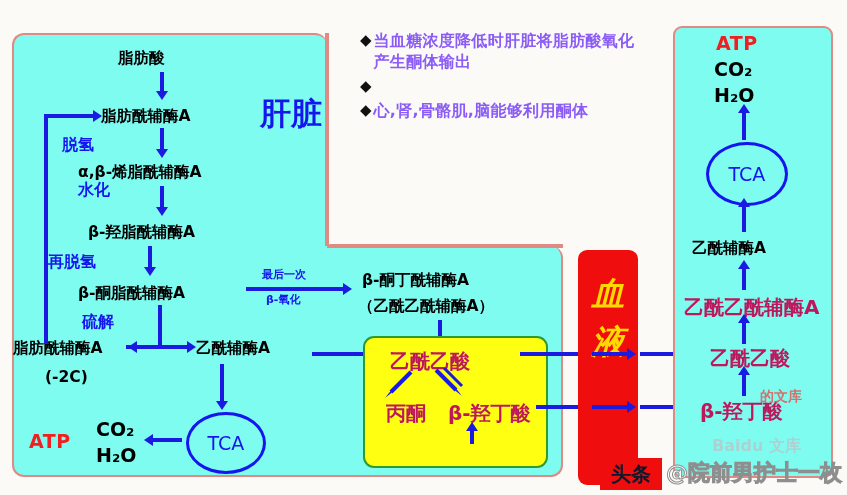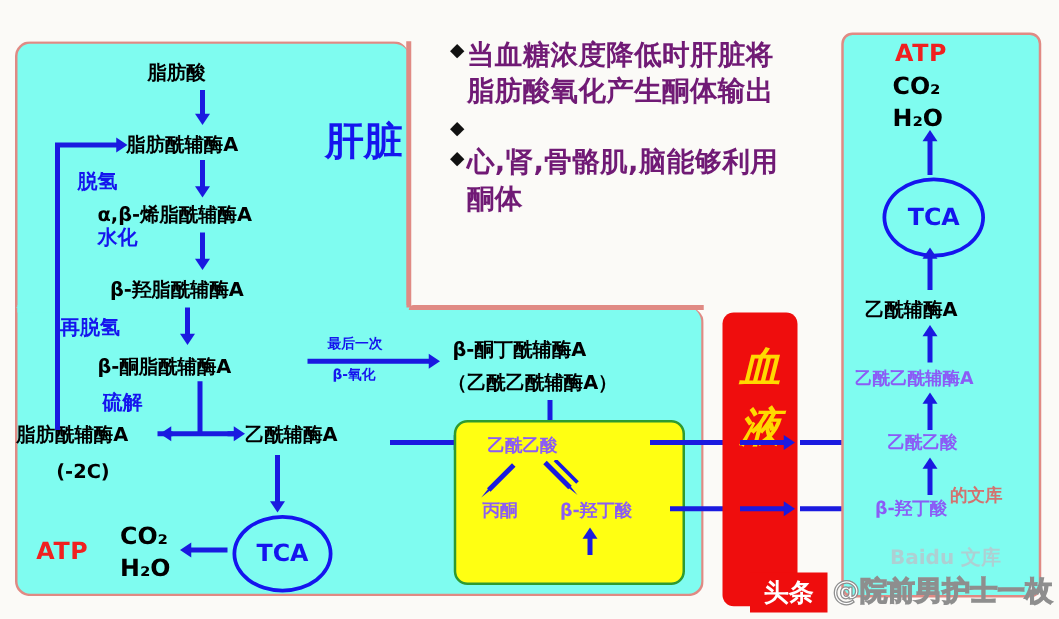--- a/index.html
+++ b/index.html
@@ -25,21 +25,21 @@
                border-top-left-radius:10px;}
 
   .liver-label{left:258px;top:96px;width:64px;color:#1515ee;font-size:31px;
                font-weight:bold;line-height:1.12;text-align:right;
                font-family:"DejaVu Sans","Liberation Sans",sans-serif;}
 
   
   .cmp{color:#000;font-size:15.5px;font-weight:bold;white-space:nowrap;}
   .enz{color:#1515ee;font-size:16px;font-weight:bold;white-space:nowrap;}
   .enz-sm{color:#1515ee;font-size:11px;font-weight:bold;white-space:nowrap;}
-  .red{color:#8b5cf6;font-size:14px;font-weight:bold;white-space:nowrap;}
+  .red{color:#be185d;font-size:20px;font-weight:bold;white-space:nowrap;}
   .blk{color:#000;font-size:19px;font-weight:bold;white-space:nowrap;}
   .atp{color:#f02020;font-size:19px;font-weight:bold;letter-spacing:.5px;}
 
   
   .v-arrow{background:#1a1ae0;width:4px;}
   .v-arrow:after{content:"";position:absolute;left:-4px;bottom:-8px;
       border-left:6px solid transparent;border-right:6px solid transparent;
       border-top:9px solid #1a1ae0;}
   .v-arrow-up{background:#1a1ae0;width:4px;}
   .v-arrow-up:after{content:"";position:absolute;left:-4px;top:-8px;
@@ -51,29 +51,29 @@
       border-left:9px solid #1a1ae0;}
   .h-arrow-l{background:#1a1ae0;height:4px;}
   .h-arrow-l:after{content:"";position:absolute;left:-8px;top:-4px;
       border-top:6px solid transparent;border-bottom:6px solid transparent;
       border-right:9px solid #1a1ae0;}
   .plain-v{background:#1a1ae0;width:4px;}
   .plain-h{background:#1a1ae0;height:4px;}
 
   
   .tca{border:3px solid #1515ee;border-radius:50%;color:#1515ee;
-       font-size:19px;font-weight:bold;background:transparent;}
+       font-size:19px;font-weight:normal;background:transparent;}
   .tca-l{left:186px;top:412px;width:74px;height:56px;}
   .tca-r{left:706px;top:142px;width:76px;height:58px;}
 
   
   .notes{left:360px;top:30px;width:275px;}
   .note{display:flex;margin-bottom:4px;}
   .diamond{color:#111;font-size:15px;line-height:1.35;margin-right:2px;}
-  .note-txt{color:#701a75;font-size:22px;font-weight:bold;line-height:1.32;
+  .note-txt{color:#8b5cf6;font-size:16px;font-weight:bold;line-height:1.32;
             letter-spacing:.3px;}
 
   
   .ketone{left:363px;top:336px;width:185px;height:132px;background:#ffff12;
           border:2px solid #2f9b2f;border-radius:11px;box-sizing:border-box;}
   .ketone-label{left:378px;top:415px;width:150px;color:#1f8a1f;font-size:26px;
                 font-weight:bold;text-align:center;font-style:italic;}
 
   
   .blood{left:578px;top:250px;width:60px;height:235px;background:#ef0d0d;
@@ -86,21 +86,21 @@
          border:2px solid #e08a84;border-radius:9px;box-sizing:border-box;}
   .extra-label{left:673px;top:428px;width:160px;color:#1515ee;font-size:27px;
                font-weight:bold;text-align:center;}
 
   
   .wm-baidu{left:712px;top:408px;color:#b9c6cc;font-size:16px;font-weight:bold;
             opacity:.8;margin-top:28px;}
   .wm-baidu2{left:760px;top:388px;color:#ef4444;font-size:14px;font-weight:bold;
              opacity:.75;}
   .toutiao{left:600px;top:458px;width:62px;height:32px;background:#ef0d0d;
-           color:#ffffff;font-size:20px;font-weight:bold;}
+           color:#0f172a;font-size:20px;font-weight:bold;}
   .handle{left:666px;top:458px;color:#ffffff;font-size:22px;font-weight:bold;
           -webkit-text-stroke:1px #8e8e8e;white-space:nowrap;}
 </style>
 </head>
 <body>
 
 <div class="stage">
 
   <div class="abs liver-top"></div>
   <div class="abs liver-top-rb"></div>

